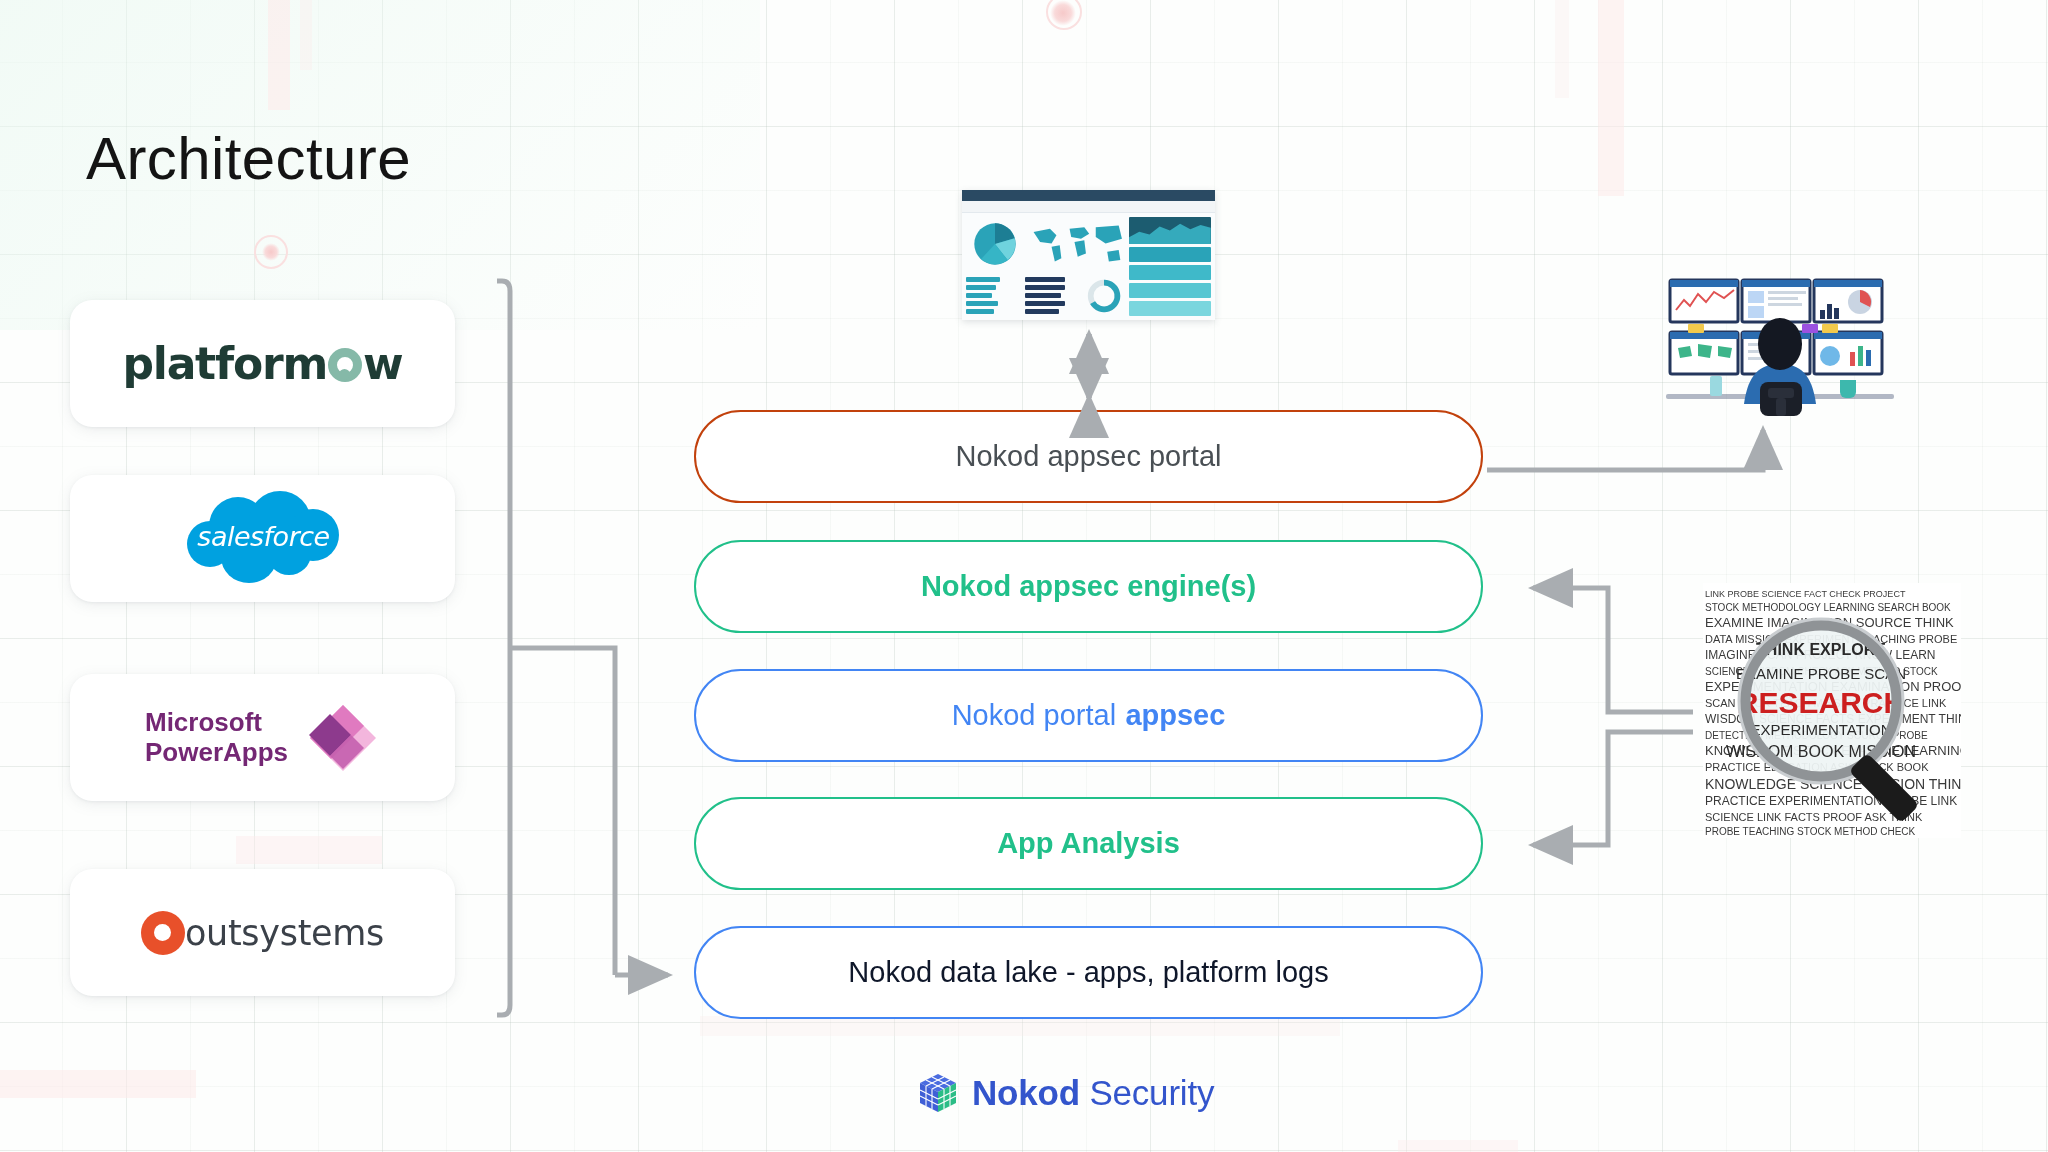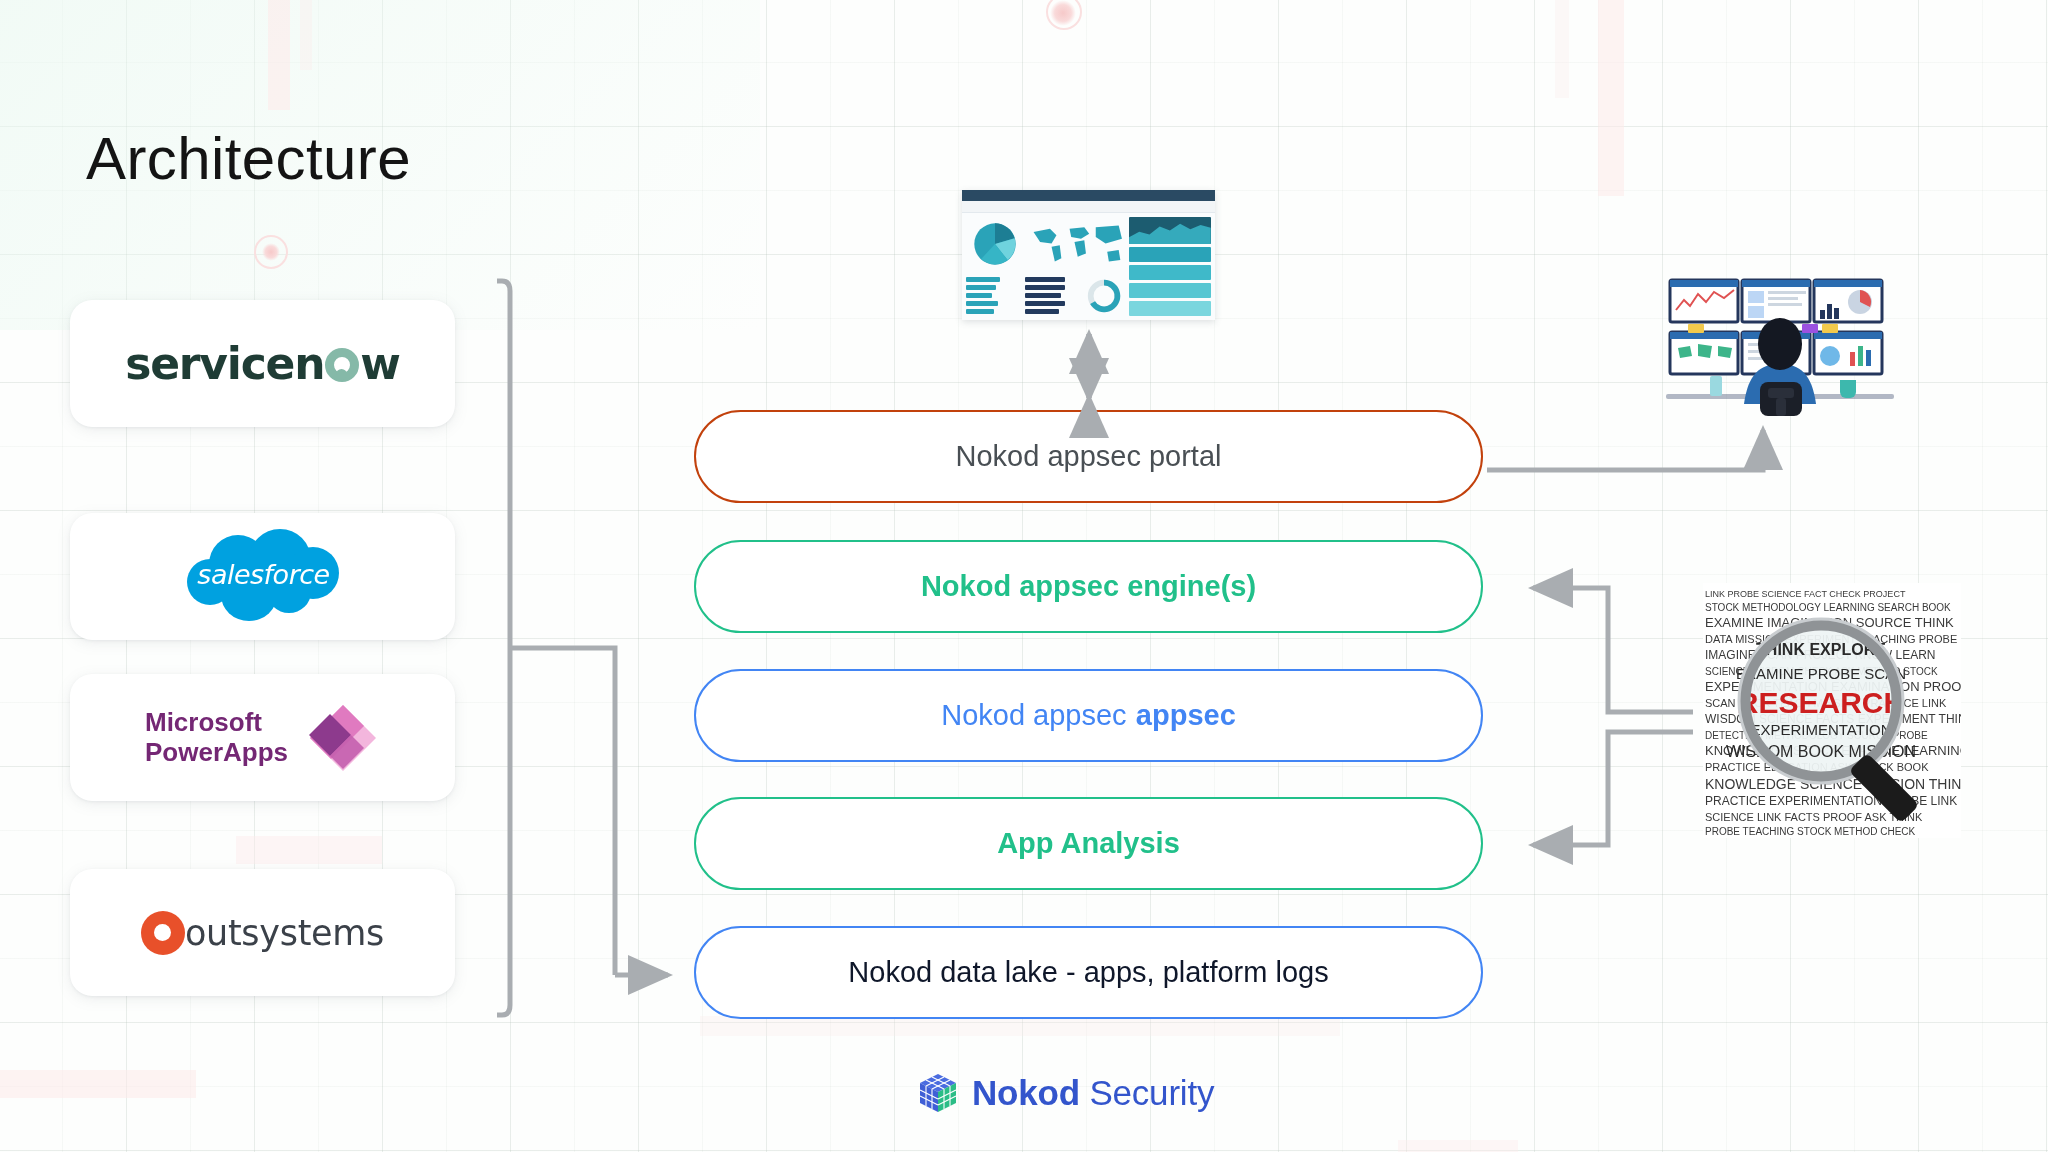--- a/index.html
+++ b/index.html
@@ -53,21 +53,21 @@
   }
 
   
   .platform-card {
     position: absolute; left: 70px; width: 385px; height: 127px;
     background: #ffffff; border-radius: 22px;
     box-shadow: 0 3px 14px rgba(120,130,140,0.13), 0 1px 3px rgba(120,130,140,0.10);
     display: flex; align-items: center; justify-content: center;
   }
   #card-servicenow { top: 300px; }
-  #card-salesforce { top: 513px; }
+  #card-salesforce { top: 475px; }
   #card-powerapps  { top: 674px; }
   #card-outsystems { top: 869px; }
 
   
   .sn-wrap { display: flex; align-items: baseline; font-size: 44px; font-weight: 700;
              letter-spacing: -1.2px; color: #1f3c35; font-family: "DejaVu Sans", sans-serif; }
   .sn-o {
     display: inline-block; width: 34px; height: 34px; border-radius: 50%;
     border: 9px solid #85b9a8; position: relative; top: 3px; margin: 0 1px;
   }
@@ -172,21 +172,21 @@
   <div class="pink-dot" style="left:262px; top:243px; width:18px; height:18px;"></div>
   <div class="pink-ring" style="left:254px; top:235px; width:34px; height:34px;"></div>
   <div class="pink-dot" style="left:1805px; top:745px; width:18px; height:18px;"></div>
   <div class="pink-ring" style="left:1797px; top:737px; width:34px; height:34px;"></div>
 </div>
 
 <div id="title">Architecture</div>
 
 <div class="platform-card" id="card-servicenow">
   <div class="sn-wrap">
-    <span>servicen</span>
+    <span>platform</span>
       <span class="sn-o"></span>
       <span>w</span>
   </div>
 </div>
 
 <div class="platform-card" id="card-salesforce">
   <div class="sf-cloud">
     <i style="left:0;   top:30px; width:46px; height:46px;"></i>
     <i style="left:22px;top:6px;  width:58px; height:58px;"></i>
     <i style="left:62px;top:0;    width:62px; height:62px;"></i>
@@ -221,21 +221,21 @@
   </div>
 </div>
 
 <div class="pill" id="pill-portal">
   <span>Nokod appsec portal</span>
 </div>
 <div class="pill" id="pill-engine">
   <span>Nokod appsec engine(s)</span>
 </div>
 <div class="pill" id="pill-model">
-  <span>Nokod appsec </span>
+  <span>Nokod portal </span>
     <span class="strong">appsec</span>
 </div>
 <div class="pill" id="pill-app">
   <span>App Analysis</span>
 </div>
 <div class="pill" id="pill-lake">
   <span>Nokod data lake - apps, platform logs</span>
 </div>
 
 <svg id="wires">

